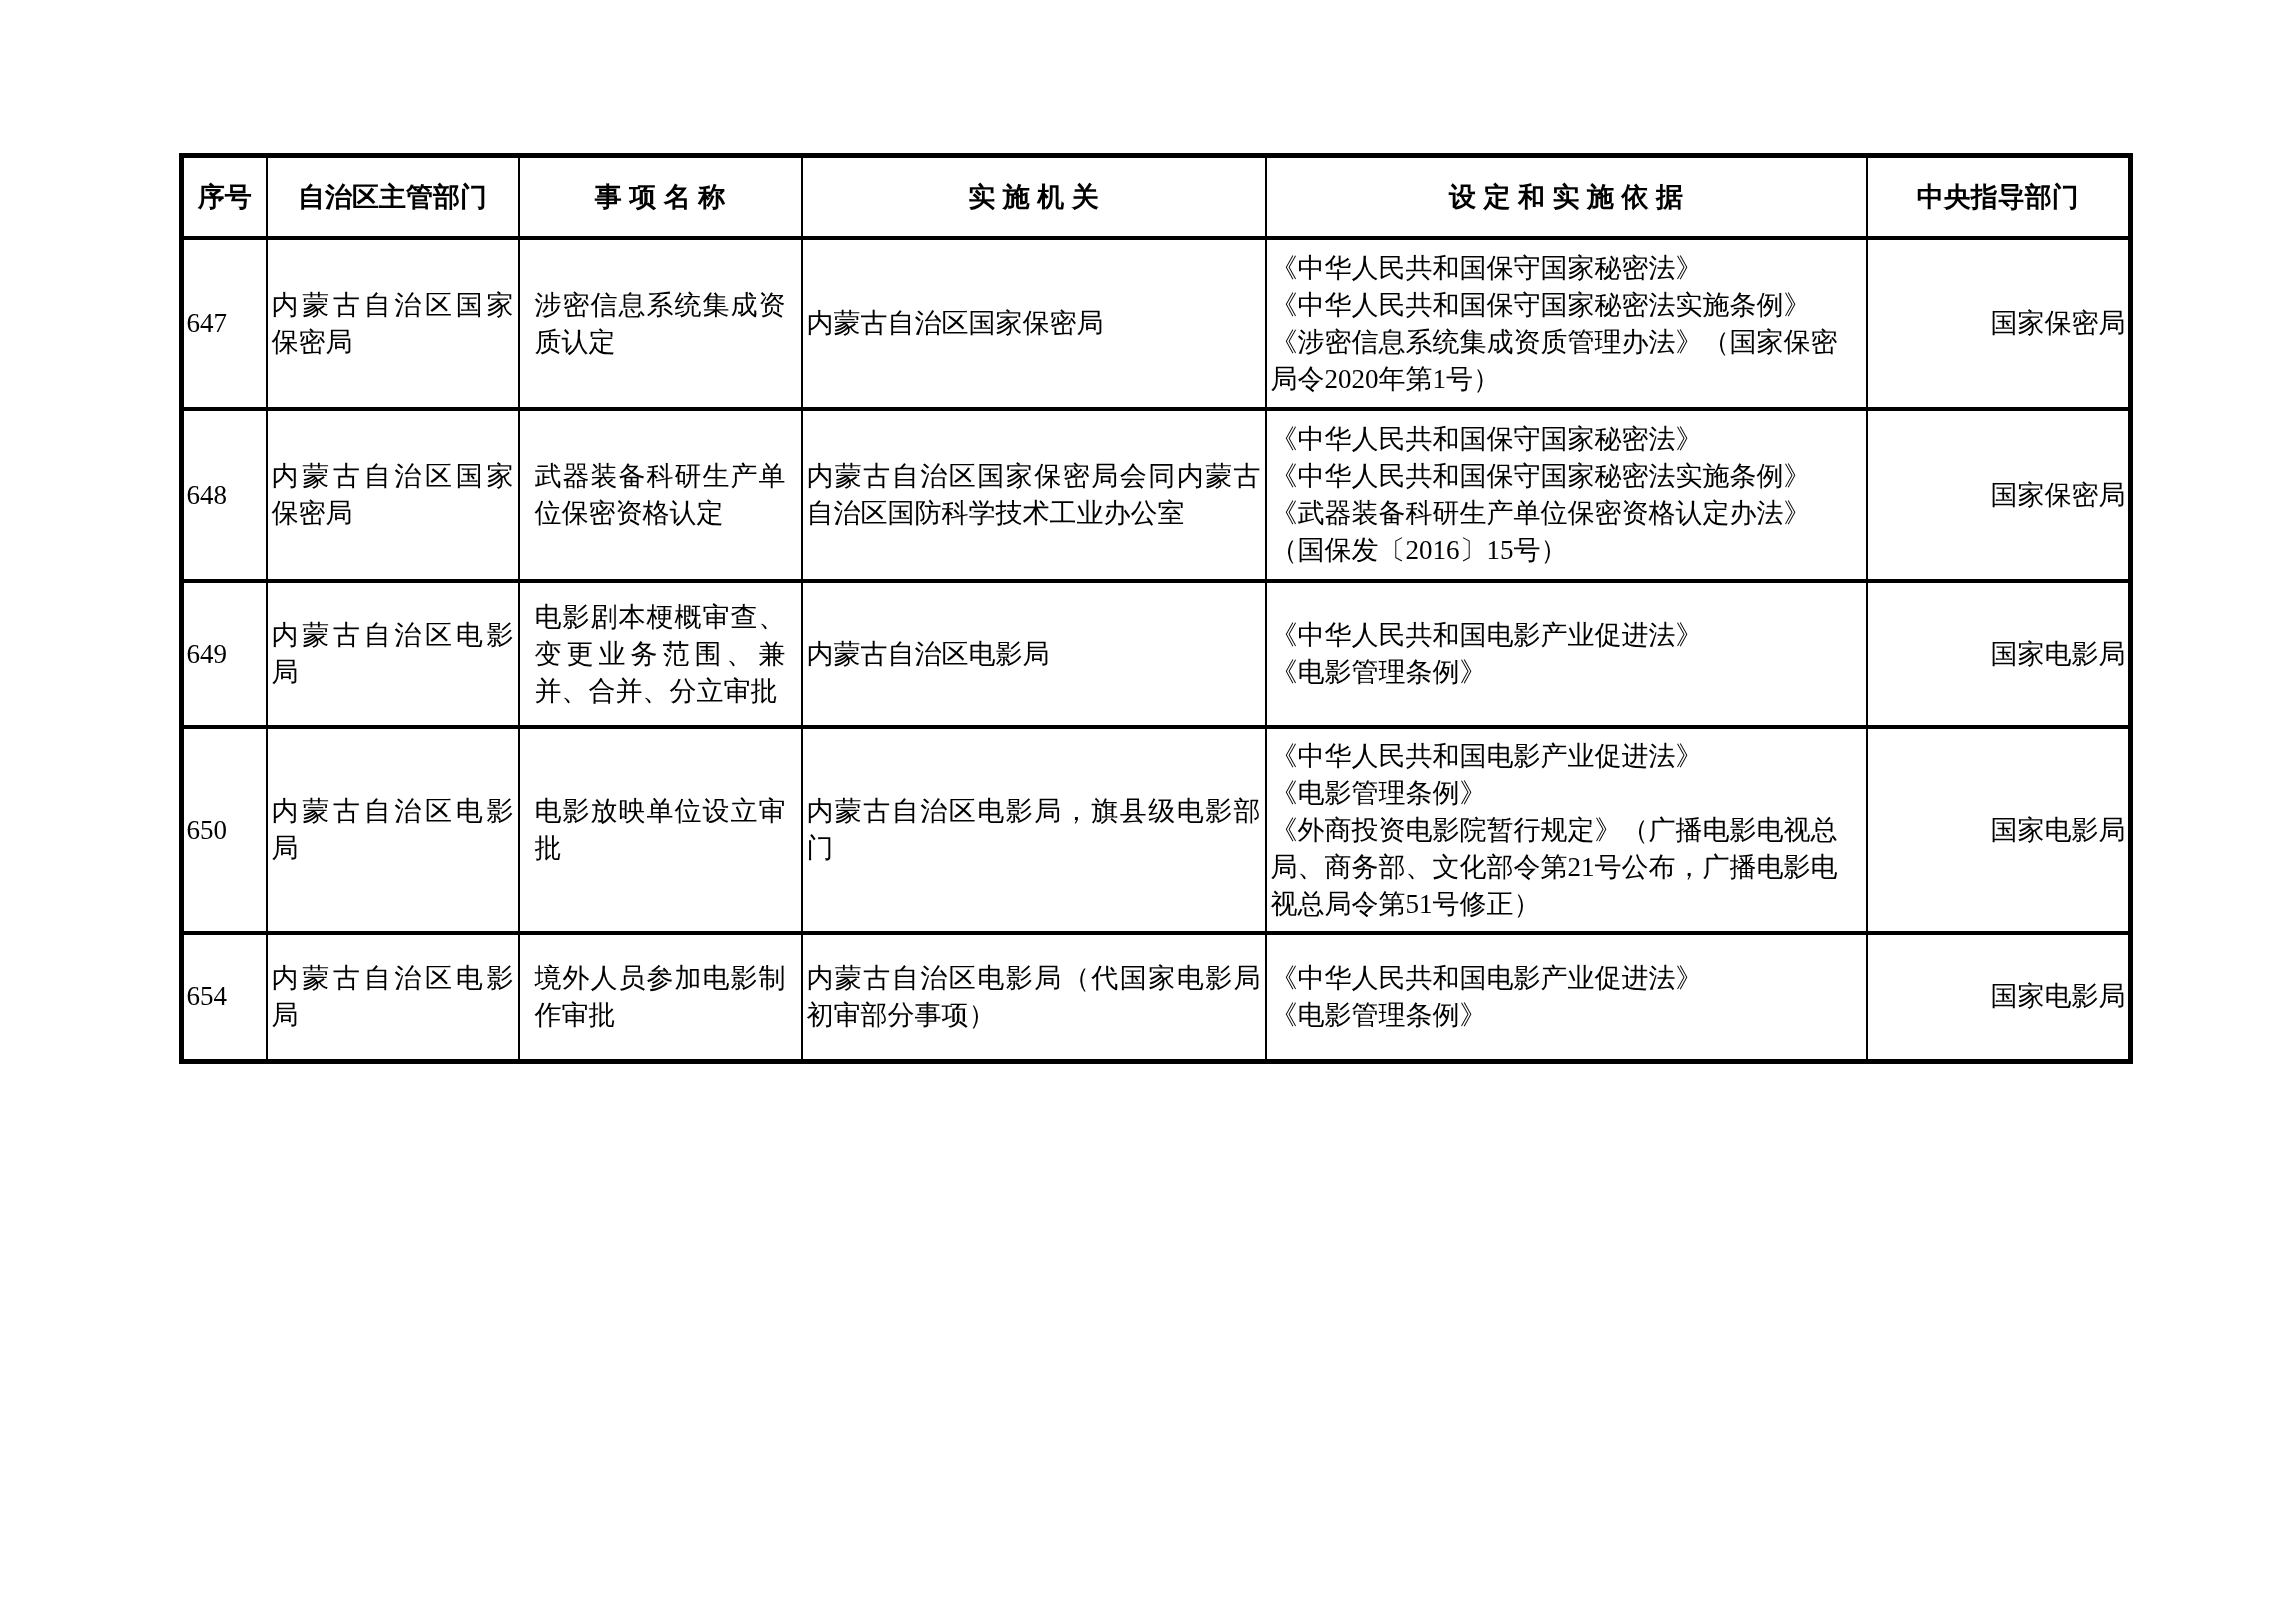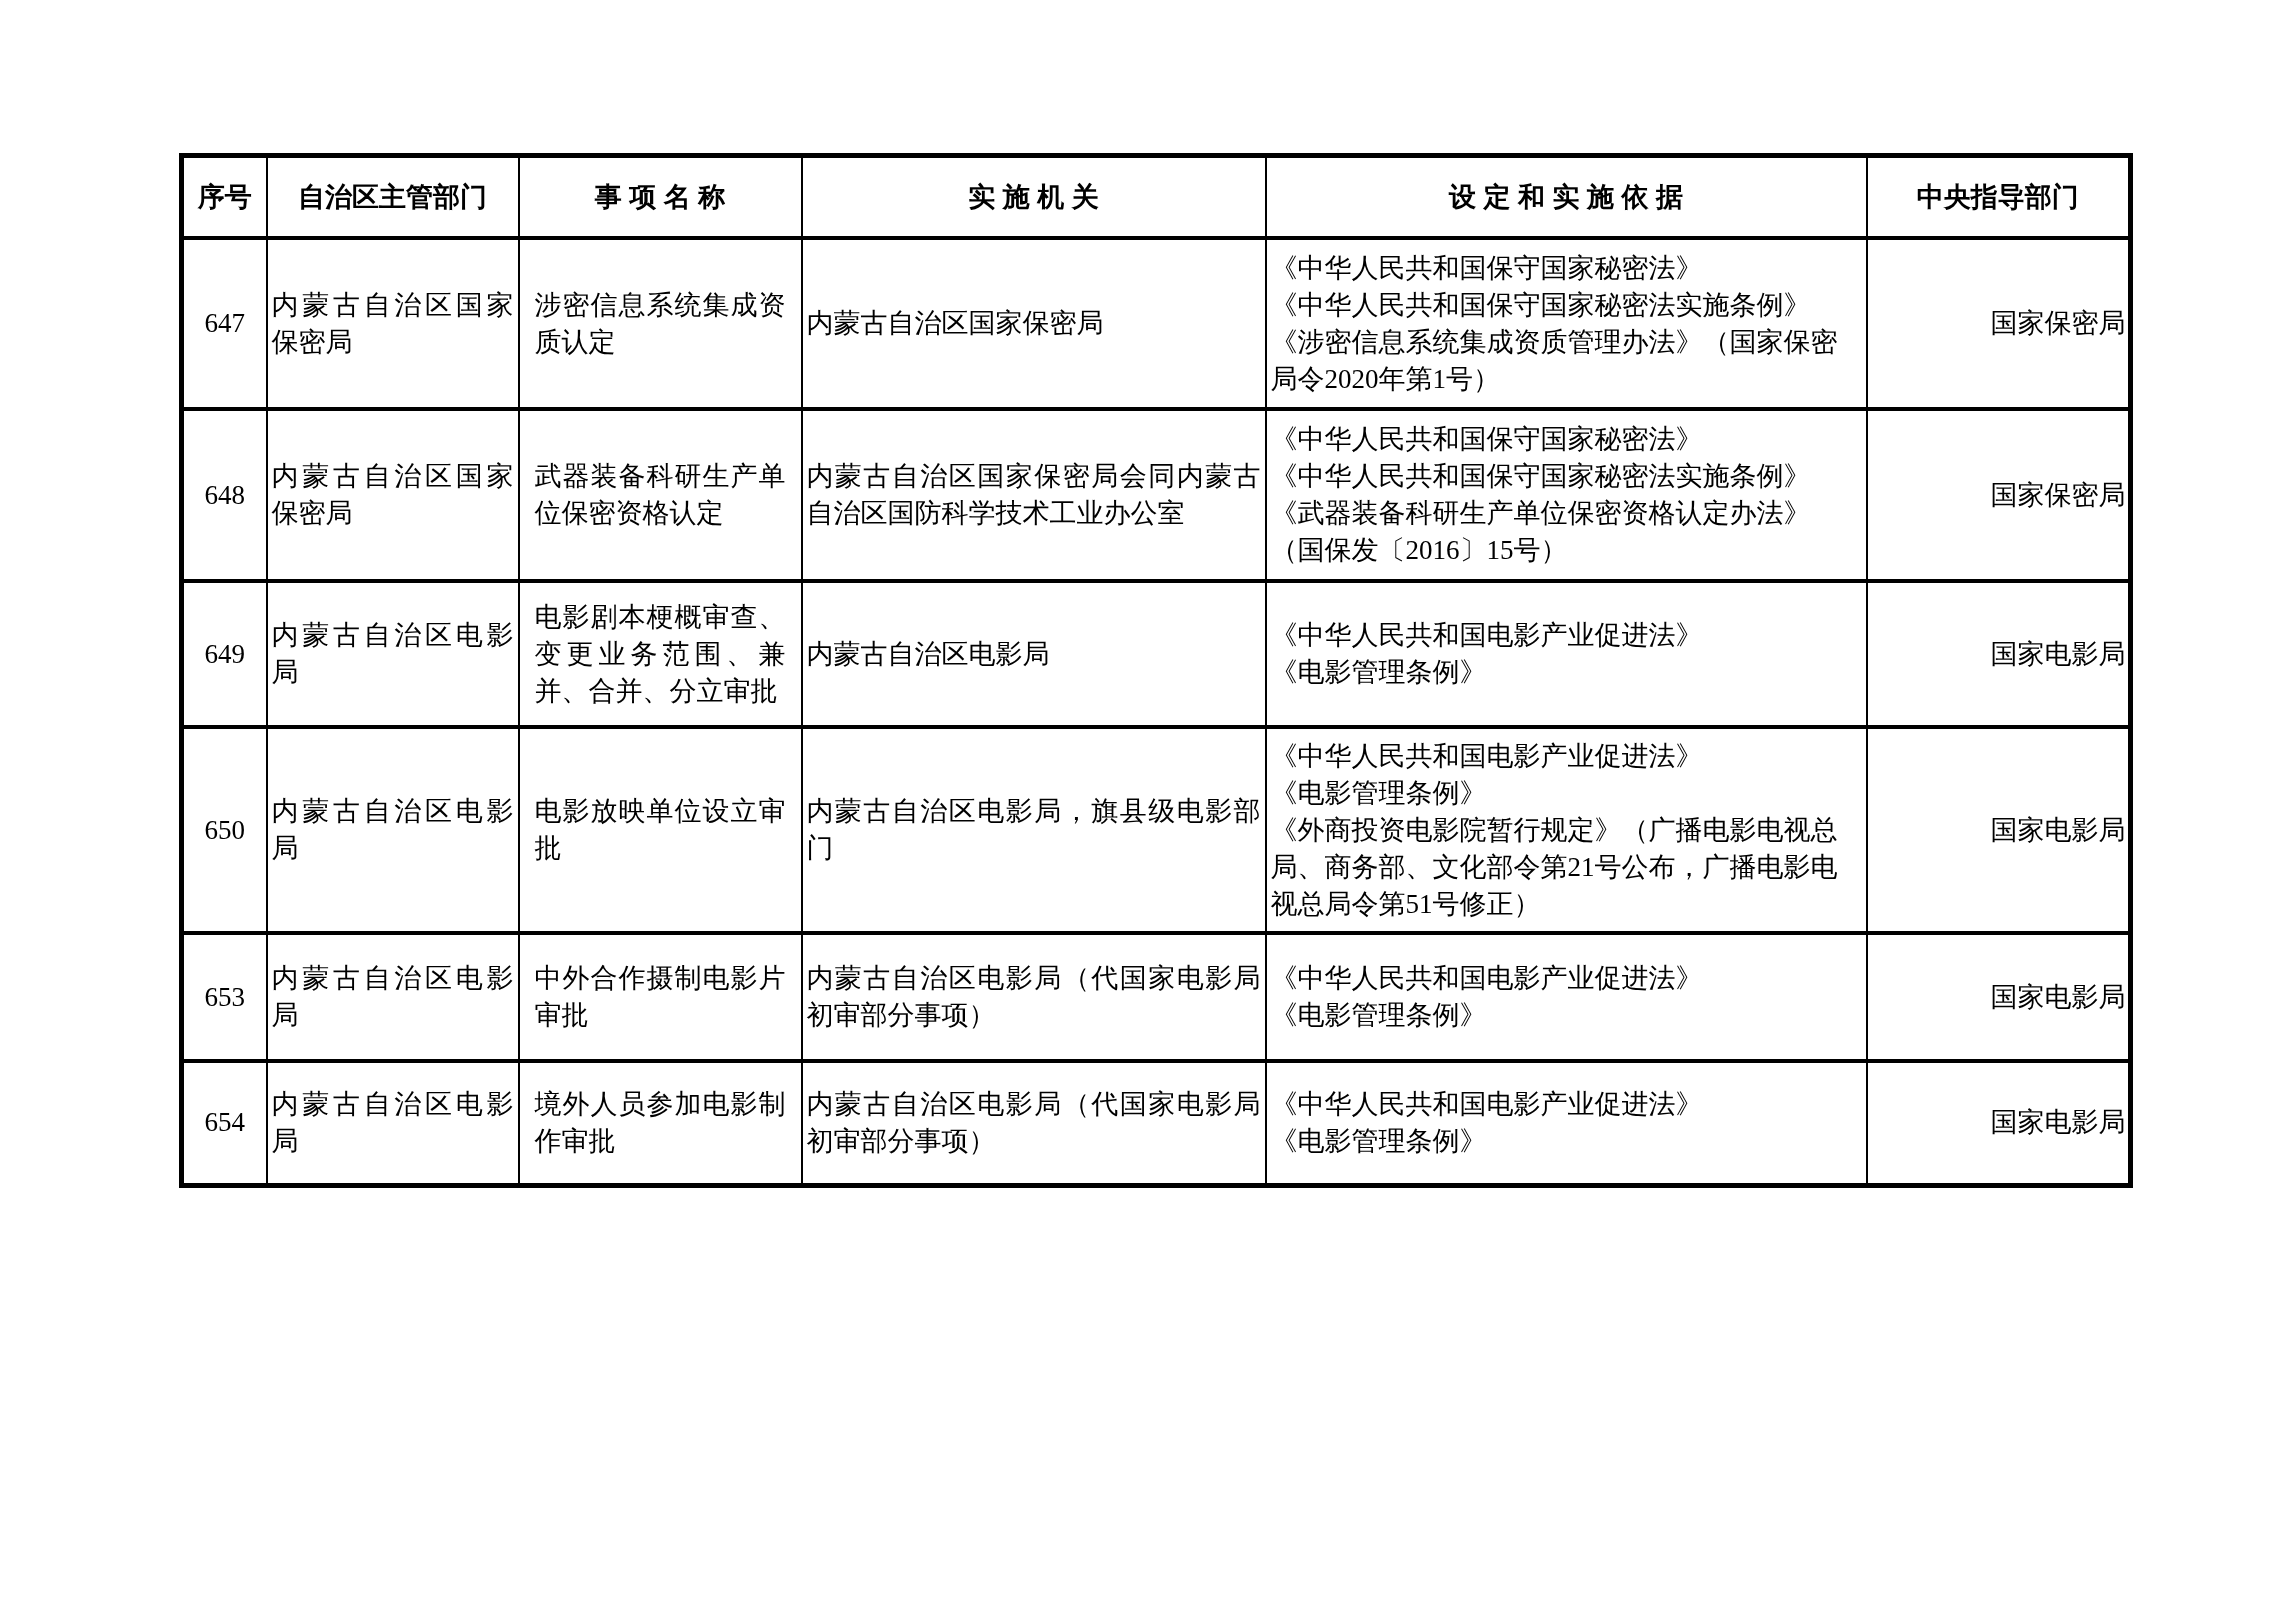--- a/index.html
+++ b/index.html
@@ -46,21 +46,21 @@
     padding: 0 2.6px;
   }
   
   .col-no      { width: 85px; }
   .col-dept    { width: 252px; }
   .col-item    { width: 283px; }
   .col-agency  { width: 464px; }
   .col-basis   { width: 601px; }
   .col-central { width: 264px; }
 
-  td.cell-no      { text-align: center; padding: 0 2.6px; }
+  td.cell-no      { text-align: left; padding: 0 2.6px; }
   td.cell-dept    { text-align: justify; padding: 0 3.9px; }
   td.cell-item    { text-align: justify; padding: 0 15px; }
   td.cell-agency  { text-align: justify; padding: 0 3.9px; }
   td.cell-basis   { text-align: left;    padding: 0 13px 0 3.9px; }
   td.cell-central { text-align: right;  padding: 0 2.6px; }
 
   
   tbody tr:nth-child(1) { height: 171px; }
   tbody tr:nth-child(2) { height: 172px; }
   tbody tr:nth-child(3) { height: 146px; }
@@ -151,31 +151,20 @@
       <td class="cell-basis">
             <div>《中华人民共和国电影产业促进法》</div>
             <div>《电影管理条例》</div>
             <div>《外商投资电影院暂行规定》（广播电影电视总局、商务部、文化部令第21号公布，广播电影电视总局令第51号修正）</div>
           </td>
       <td class="cell-central">国家电影局</td>
     </tr>
 
 
 
-    <tr>
-      <td class="cell-no">653</td>
-      <td class="cell-dept">内蒙古自治区电影局</td>
-      <td class="cell-item">中外合作摄制电影片审批</td>
-      <td class="cell-agency">内蒙古自治区电影局（代国家电影局初审部分事项）</td>
-      <td class="cell-basis">
-            <div>《中华人民共和国电影产业促进法》</div>
-            <div>《电影管理条例》</div>
-          </td>
-      <td class="cell-central">国家电影局</td>
-    </tr>
 
     <tr>
       <td class="cell-no">654</td>
       <td class="cell-dept">内蒙古自治区电影局</td>
       <td class="cell-item">境外人员参加电影制作审批</td>
       <td class="cell-agency">内蒙古自治区电影局（代国家电影局初审部分事项）</td>
       <td class="cell-basis">
             <div>《中华人民共和国电影产业促进法》</div>
             <div>《电影管理条例》</div>
           </td>

